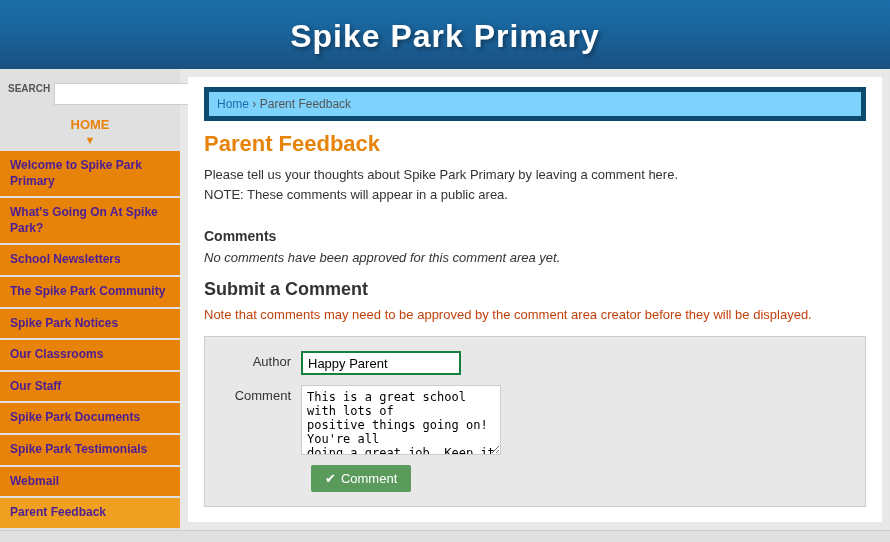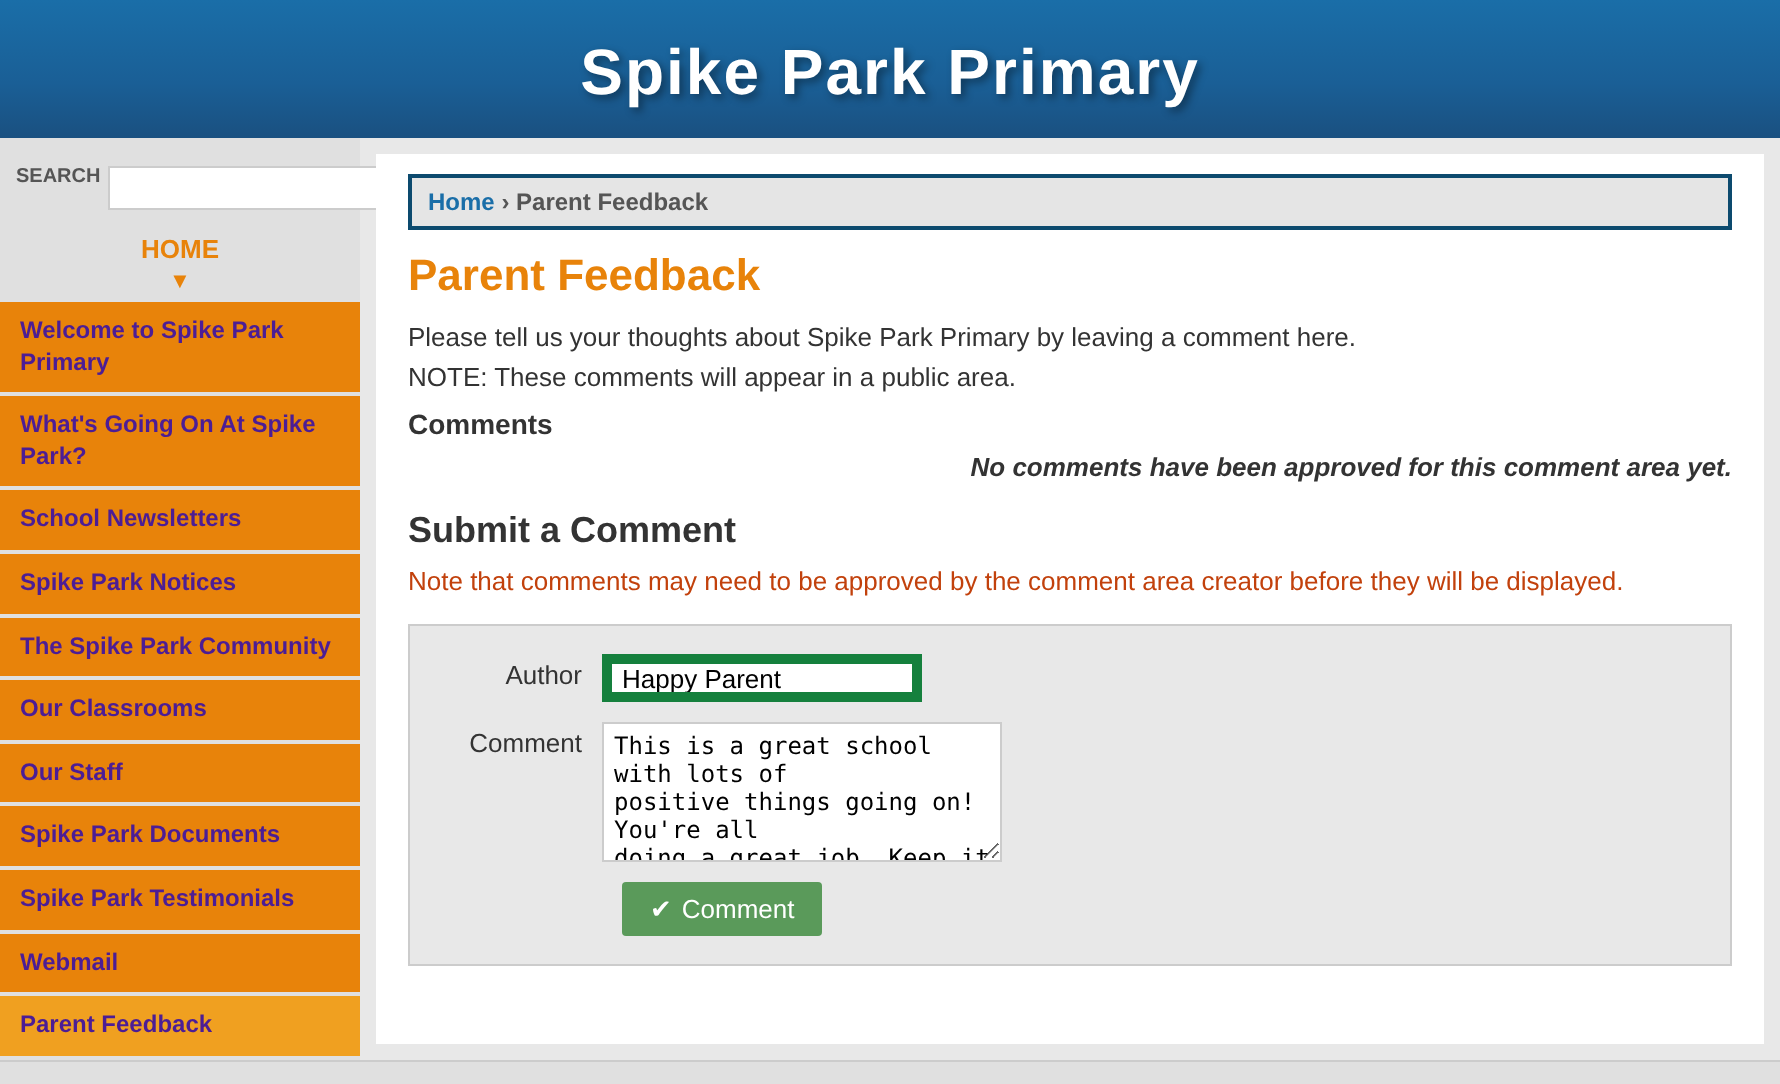--- a/index.html
+++ b/index.html
@@ -106,60 +106,58 @@
       background: #fff;
       margin: 8px 8px 8px 8px;
       padding: 10px 16px;
     }
 
     
     #breadcrumb {
       font-size: 12px;
       color: #555;
       margin-bottom: 10px;
-      border: 2px solid #0c4a6e;
+      border: 5px solid #0c4a6e;
       padding: 5px 8px;
-      background: #e5e5e5;
-      font-weight: bold;
+      background: #7dd3fc;
     }
     #breadcrumb a {
       color: #1a6ea8;
       text-decoration: none;
     }
 
     
     #page-title {
       color: #e8830a;
       font-size: 22px;
       font-weight: bold;
       margin-bottom: 8px;
     }
 
     
     #intro-text {
       font-size: 13px;
       color: #333;
       line-height: 1.5;
-      margin-bottom: 6px;
+      margin-bottom: 24px;
     }
 
     
     #comments-heading {
       font-size: 14px;
       font-weight: bold;
       color: #333;
       margin-bottom: 6px;
     }
     #no-comments-text {
       font-style: italic;
-      font-weight: bold;
+      font-weight: normal;
       font-size: 13px;
       color: #333;
       margin-bottom: 14px;
-      text-align: right;
     }
 
     
     #submit-heading {
       font-size: 18px;
       font-weight: bold;
       color: #333;
       margin-bottom: 6px;
     }
     #submit-note {
@@ -185,21 +183,21 @@
       text-align: right;
       padding-right: 10px;
       font-size: 13px;
       color: #333;
       font-weight: normal;
       padding-top: 3px;
     }
     #author-input {
       width: 160px;
       height: 24px;
-      border: 5px solid #15803d;
+      border: 2px solid #15803d;
       padding: 2px 5px;
       font-size: 13px;
       background: #fff;
     }
     #comment-textarea {
       width: 200px;
       height: 70px;
       border: 1px solid #ccc;
       padding: 4px 5px;
       font-size: 12px;
@@ -269,22 +267,22 @@
 
     <div id="home-nav">
       <span id="home-nav-label">HOME</span>
       <span id="home-nav-arrow">▼</span>
     </div>
 
     <div id="nav-items-container">
         <div class="nav-item">Welcome to Spike Park Primary</div>
         <div class="nav-item">What's Going On At Spike Park?</div>
         <div class="nav-item">School Newsletters</div>
+        <div class="nav-item">The Spike Park Community</div>
         <div class="nav-item">Spike Park Notices</div>
-        <div class="nav-item">The Spike Park Community</div>
         <div class="nav-item">Our Classrooms</div>
         <div class="nav-item">Our Staff</div>
         <div class="nav-item">Spike Park Documents</div>
         <div class="nav-item">Spike Park Testimonials</div>
         <div class="nav-item">Webmail</div>
         <div class="nav-item active">Parent Feedback</div>
       </div>
   </div>
 
   <div id="content-area">

